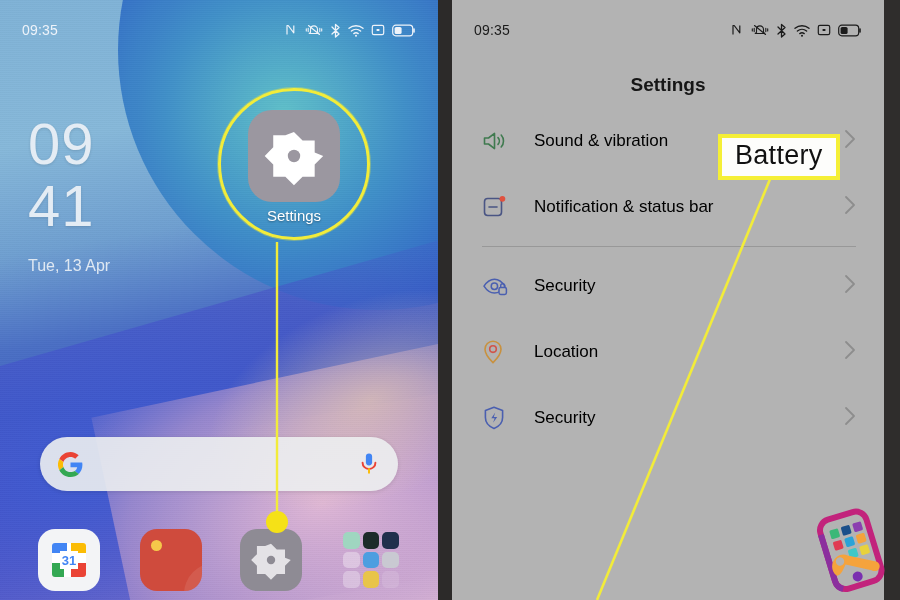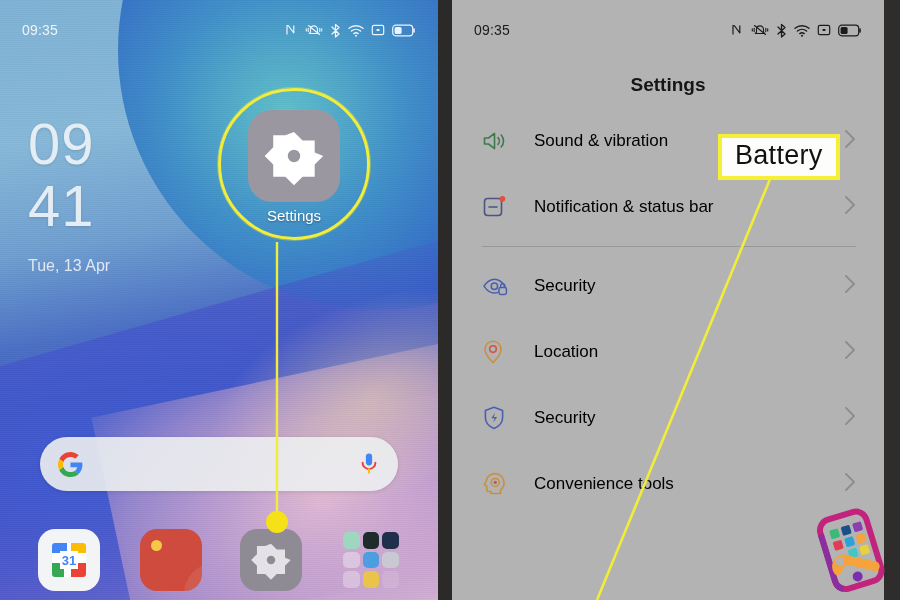--- a/index.html
+++ b/index.html
@@ -399,35 +399,20 @@
           </svg>
         </span>
         <span class="srow-label">Security</span>
         <span class="srow-chev">
           <svg width="12" height="20" viewBox="0 0 12 20">
               <path d="M2 2l8 8-8 8" stroke="#8d8d8d" stroke-width="1.8" fill="none" stroke-linecap="round" stroke-linejoin="round"></path>
             </svg>
         </span>
       </div>
 
-      <div class="srow">
-        <span class="srow-icon">
-          <svg width="24" height="26" viewBox="0 0 24 26">
-            <path d="M18.5 22.5v-3.7c2.2-1.6 3.6-4.2 3.6-7.1 0-5-4.1-9.1-9.1-9.1-4.4 0-8.2 3.2-8.9 7.4L2.3 13.8l2.4 1v3.4c0 1.3 1 2.3 2.3 2.3h1.9v2z" stroke="#c8913f" stroke-width="1.6" fill="none" stroke-linejoin="round"></path>
-            <circle cx="13.2" cy="11.4" r="4" stroke="#c8913f" stroke-width="1.5" fill="none"></circle>
-            <circle cx="13.2" cy="11.4" r="1.7" fill="#d0544a"></circle>
-          </svg>
-        </span>
-        <span class="srow-label">Convenience tools</span>
-        <span class="srow-chev">
-          <svg width="12" height="20" viewBox="0 0 12 20">
-              <path d="M2 2l8 8-8 8" stroke="#8d8d8d" stroke-width="1.8" fill="none" stroke-linecap="round" stroke-linejoin="round"></path>
-            </svg>
-        </span>
-      </div>
 
     </div>
   </div>
 
   <div id="right-edge"></div>
 
   <svg id="anno-svg" viewBox="0 0 900 600">
 
     <line x1="277" y1="242" x2="277" y2="520" stroke="#f2ec3a" stroke-width="2.4"></line>
     <circle cx="277" cy="522" r="11" fill="#f5e117"></circle>

